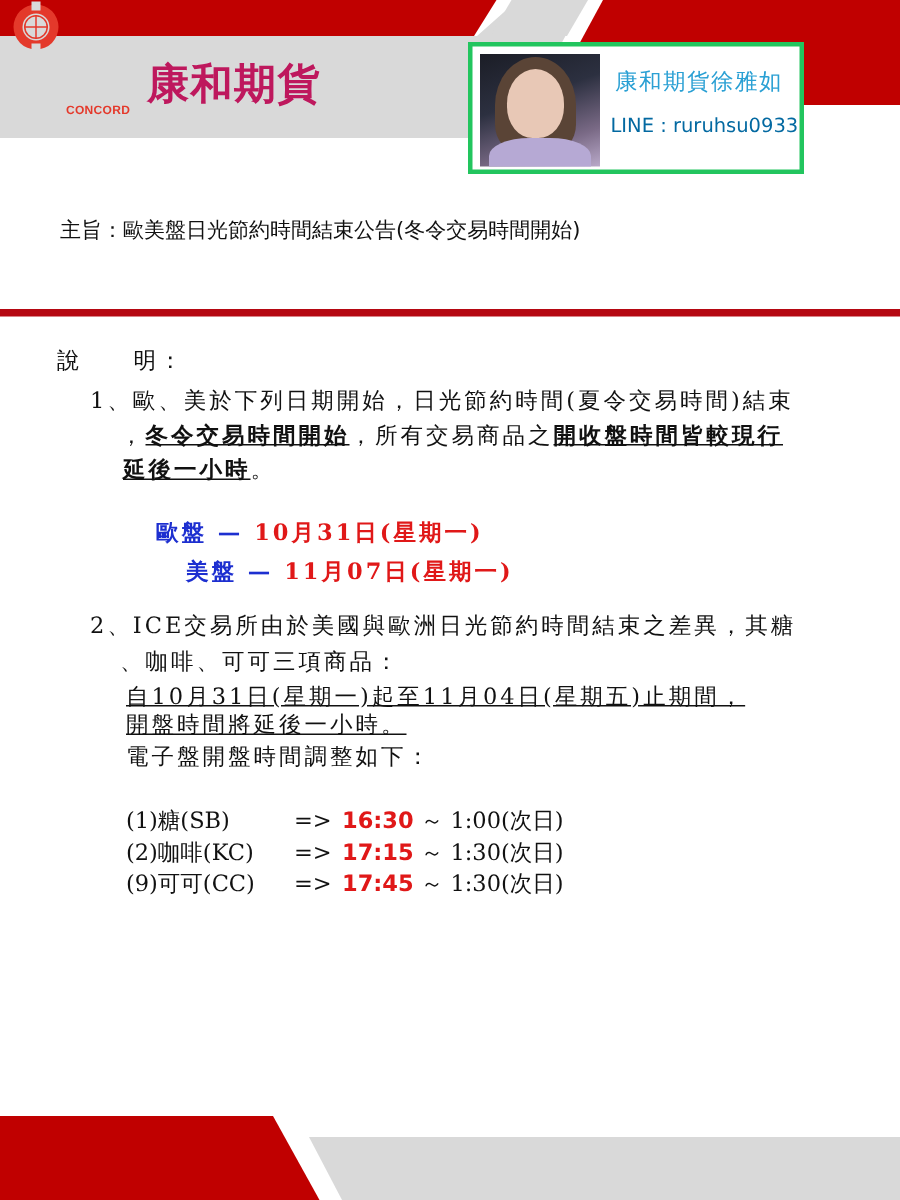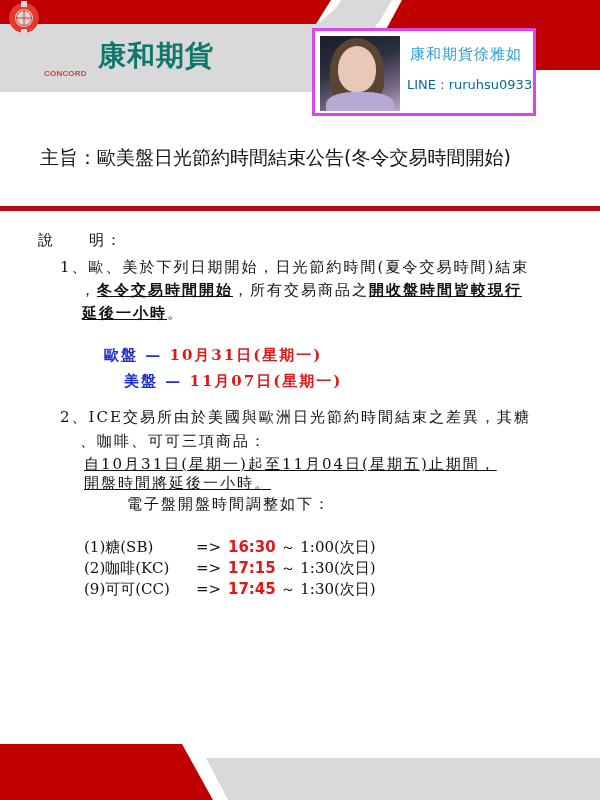--- a/index.html
+++ b/index.html
@@ -1,29 +1,29 @@
 <!DOCTYPE html>
 <html><head>
 <meta charset="utf-8">
 <style>
   html, body { margin:0; padding:0; }
   body { width:600px; height:800px; position:relative; overflow:hidden; background:#ffffff; font-family:"DejaVu Serif", "Liberation Serif", serif; }
   .hdr { position:absolute; left:0; top:0; width:568px; height:100px; }
   .hdr svg { position:absolute; left:0; top:0; }
   .logo { position:absolute; left:44px; top:34px; width:48px; height:48px; }
   .logo-text { position:absolute; left:44px; top:69px; font-family:"Liberation Sans", sans-serif; font-size:8px; font-weight:bold; color:#e4392b; letter-spacing:0.2px; }
-  .brand { position:absolute; left:98px; top:37px; font-family:"DejaVu Sans", sans-serif; font-weight:bold; font-size:28px; color:#0f766e; letter-spacing:1px; }
-  .card { position:absolute; left:312px; top:28px; width:224px; height:88px; background:#fff; border:3px solid #d946ef; box-sizing:border-box; }
+  .brand { position:absolute; left:98px; top:37px; font-family:"DejaVu Sans", sans-serif; font-weight:bold; font-size:28px; color:#be185d; letter-spacing:1px; }
+  .card { position:absolute; left:312px; top:28px; width:224px; height:88px; background:#fff; border:3px solid #22c55e; box-sizing:border-box; }
   .photo { position:absolute; left:5px; top:5px; width:80px; height:75px; background:linear-gradient(160deg,#1b1d26 0%, #2c3040 40%, #7a6a86 75%, #b9a9c9 100%); overflow:hidden; }
   .photo .face { position:absolute; left:18px; top:10px; width:38px; height:46px; border-radius:50% 50% 45% 45%; background:#e8c8b6; }
   .photo .hair { position:absolute; left:10px; top:2px; width:54px; height:64px; border-radius:50% 50% 30% 30%; background:#5a4436; }
   .photo .body { position:absolute; left:6px; top:56px; width:68px; height:30px; border-radius:40% 40% 0 0; background:#b6a9d4; }
   .card-name { position:absolute; left:95px; top:14px; font-family:"DejaVu Sans", sans-serif; font-size:15px; color:#2aa0d4; letter-spacing:1px; }
   .card-line { position:absolute; left:92px; top:46px; font-family:"DejaVu Sans", sans-serif; font-size:13px; color:#0369a1; }
-  .subject { position:absolute; left:40px; top:145px; font-family:"DejaVu Sans", sans-serif; font-size:19px; color:#111; white-space:nowrap; }
+  .subject { position:absolute; left:40px; top:145px; font-family:"DejaVu Sans", sans-serif; font-size:14px; color:#111; white-space:nowrap; }
   .rule { position:absolute; left:0; top:206px; width:600px; height:5px; background:#b50812; }
   .body-text { position:absolute; left:0; top:0; width:600px; font-size:15px; color:#111; }
   .ln { position:absolute; white-space:nowrap; letter-spacing:2px; }
   .b { font-weight:bold; }
   .u { text-decoration:underline; }
   .blue { color:#1d2fd0; font-weight:bold; }
   .red { color:#e01818; font-weight:bold; }
   .time { color:#e01818; font-weight:bold; font-family:"DejaVu Sans", sans-serif; }
   .ftr { position:absolute; left:0; top:740px; width:600px; height:60px; }
   .ftr svg { position:absolute; left:0; top:0; }
@@ -75,21 +75,21 @@
   <div class="ln" style="left:80px; top:281px;"><span>，</span><span class="b u">冬令交易時間開始</span><span>，所有交易商品之</span><span class="b u">開收盤時間皆較現行</span></div>
   <div class="ln" style="left:82px; top:304px;"><span class="b u">延後一小時</span><span>。</span></div>
 
   <div class="ln" style="left:84px; top:346px;margin-left:20px;"><span class="blue">歐盤</span><span class="blue"> — </span><span class="red">10月31日(星期一)</span></div>
   <div class="ln" style="left:84px; top:372px;margin-left:40px;"><span class="blue">美盤</span><span class="blue"> — </span><span class="red">11月07日(星期一)</span></div>
 
   <div class="ln" style="left:60px; top:408px;">2、ICE交易所由於美國與歐洲日光節約時間結束之差異，其糖</div>
   <div class="ln" style="left:80px; top:432px;">、咖啡、可可三項商品：</div>
   <div class="ln u" style="left:84px; top:455px;">自10月31日(星期一)起至11月04日(星期五)止期間，</div>
   <div class="ln u" style="left:84px; top:474px;">開盤時間將延後一小時。</div>
-  <div class="ln" style="left:84px; top:495px;margin-left:43px;">電子盤開盤時間調整如下：</div>
+  <div class="ln" style="left:84px; top:495px;">電子盤開盤時間調整如下：</div>
 
   <div class="ln" style="left:84px; top:538px; letter-spacing:0;">
     <span style="display:inline-block; width:112px;">(1)糖(SB)</span><span style="display:inline-block; width:32px;">=&gt;</span><span class="time">16:30</span> <span>～</span> <span>1:00(次日)</span>
   </div>
   <div class="ln" style="left:84px; top:559px; letter-spacing:0;">
     <span style="display:inline-block; width:112px;">(2)咖啡(KC)</span><span style="display:inline-block; width:32px;">=&gt;</span><span class="time">17:15</span> <span>～</span> <span>1:30(次日)</span>
   </div>
   <div class="ln" style="left:84px; top:580px; letter-spacing:0;">
     <span style="display:inline-block; width:112px;">(9)可可(CC)</span><span style="display:inline-block; width:32px;">=&gt;</span><span class="time">17:45</span> <span>～</span> <span>1:30(次日)</span>
   </div>

